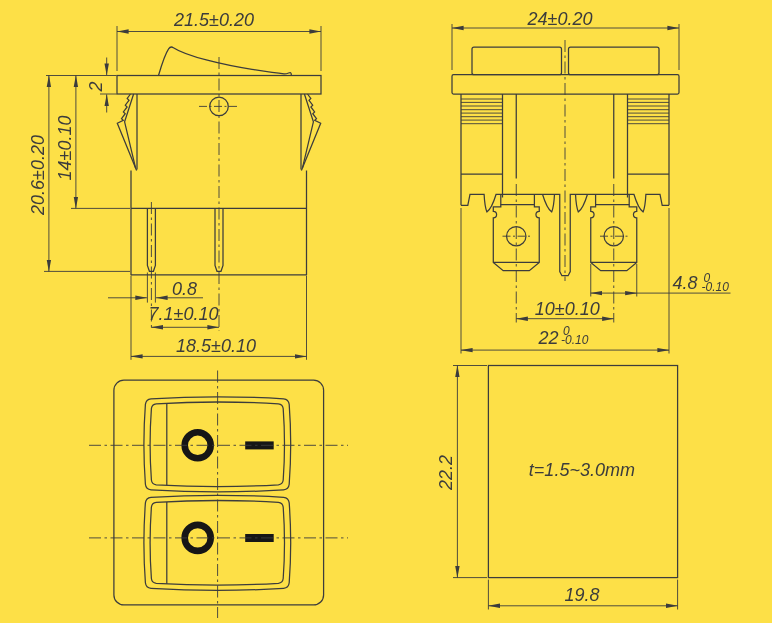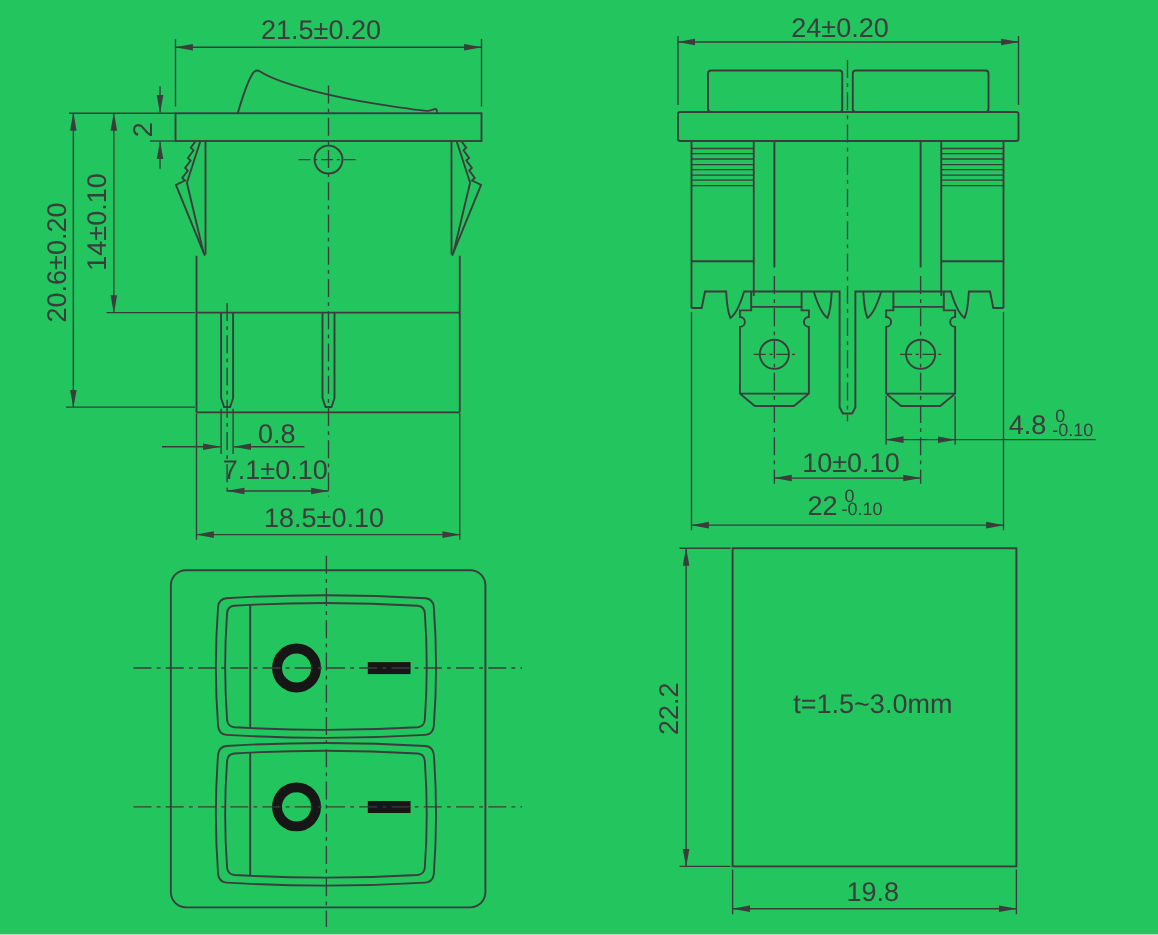--- a/index.html
+++ b/index.html
@@ -1,16 +1,16 @@
 <!DOCTYPE html>
 <html><head>
 <meta charset="utf-8">
 <style>
   html,body{margin:0;padding:0;background:#ffffff;}
-  .page{width:772px;height:623px;background:#22c55e;overflow:hidden;}
+  .page{width:772px;height:623px;background:#fde047;overflow:hidden;font-style:italic;}
   svg text{font-family:"Liberation Sans", sans-serif;fill:#3c3c3c;}
   .dim{font-size:18px;}
   .tol{font-size:12px;}
   .ln{stroke:#3c3c3c;fill:none;stroke-width:1.25;}
   .thin{stroke:#3c3c3c;fill:none;stroke-width:0.9;}
   .cl{stroke:#3c3c3c;fill:none;stroke-width:0.9;stroke-dasharray:12 3.5 2.5 3.5;}
   .cl2{stroke:#3c3c3c;fill:none;stroke-width:0.9;stroke-dasharray:8 2.5 2 2.5;}
   .sym{fill:#161616;stroke:none;}
   .ring{fill:none;stroke:#161616;stroke-width:6.6;}
 </style>

